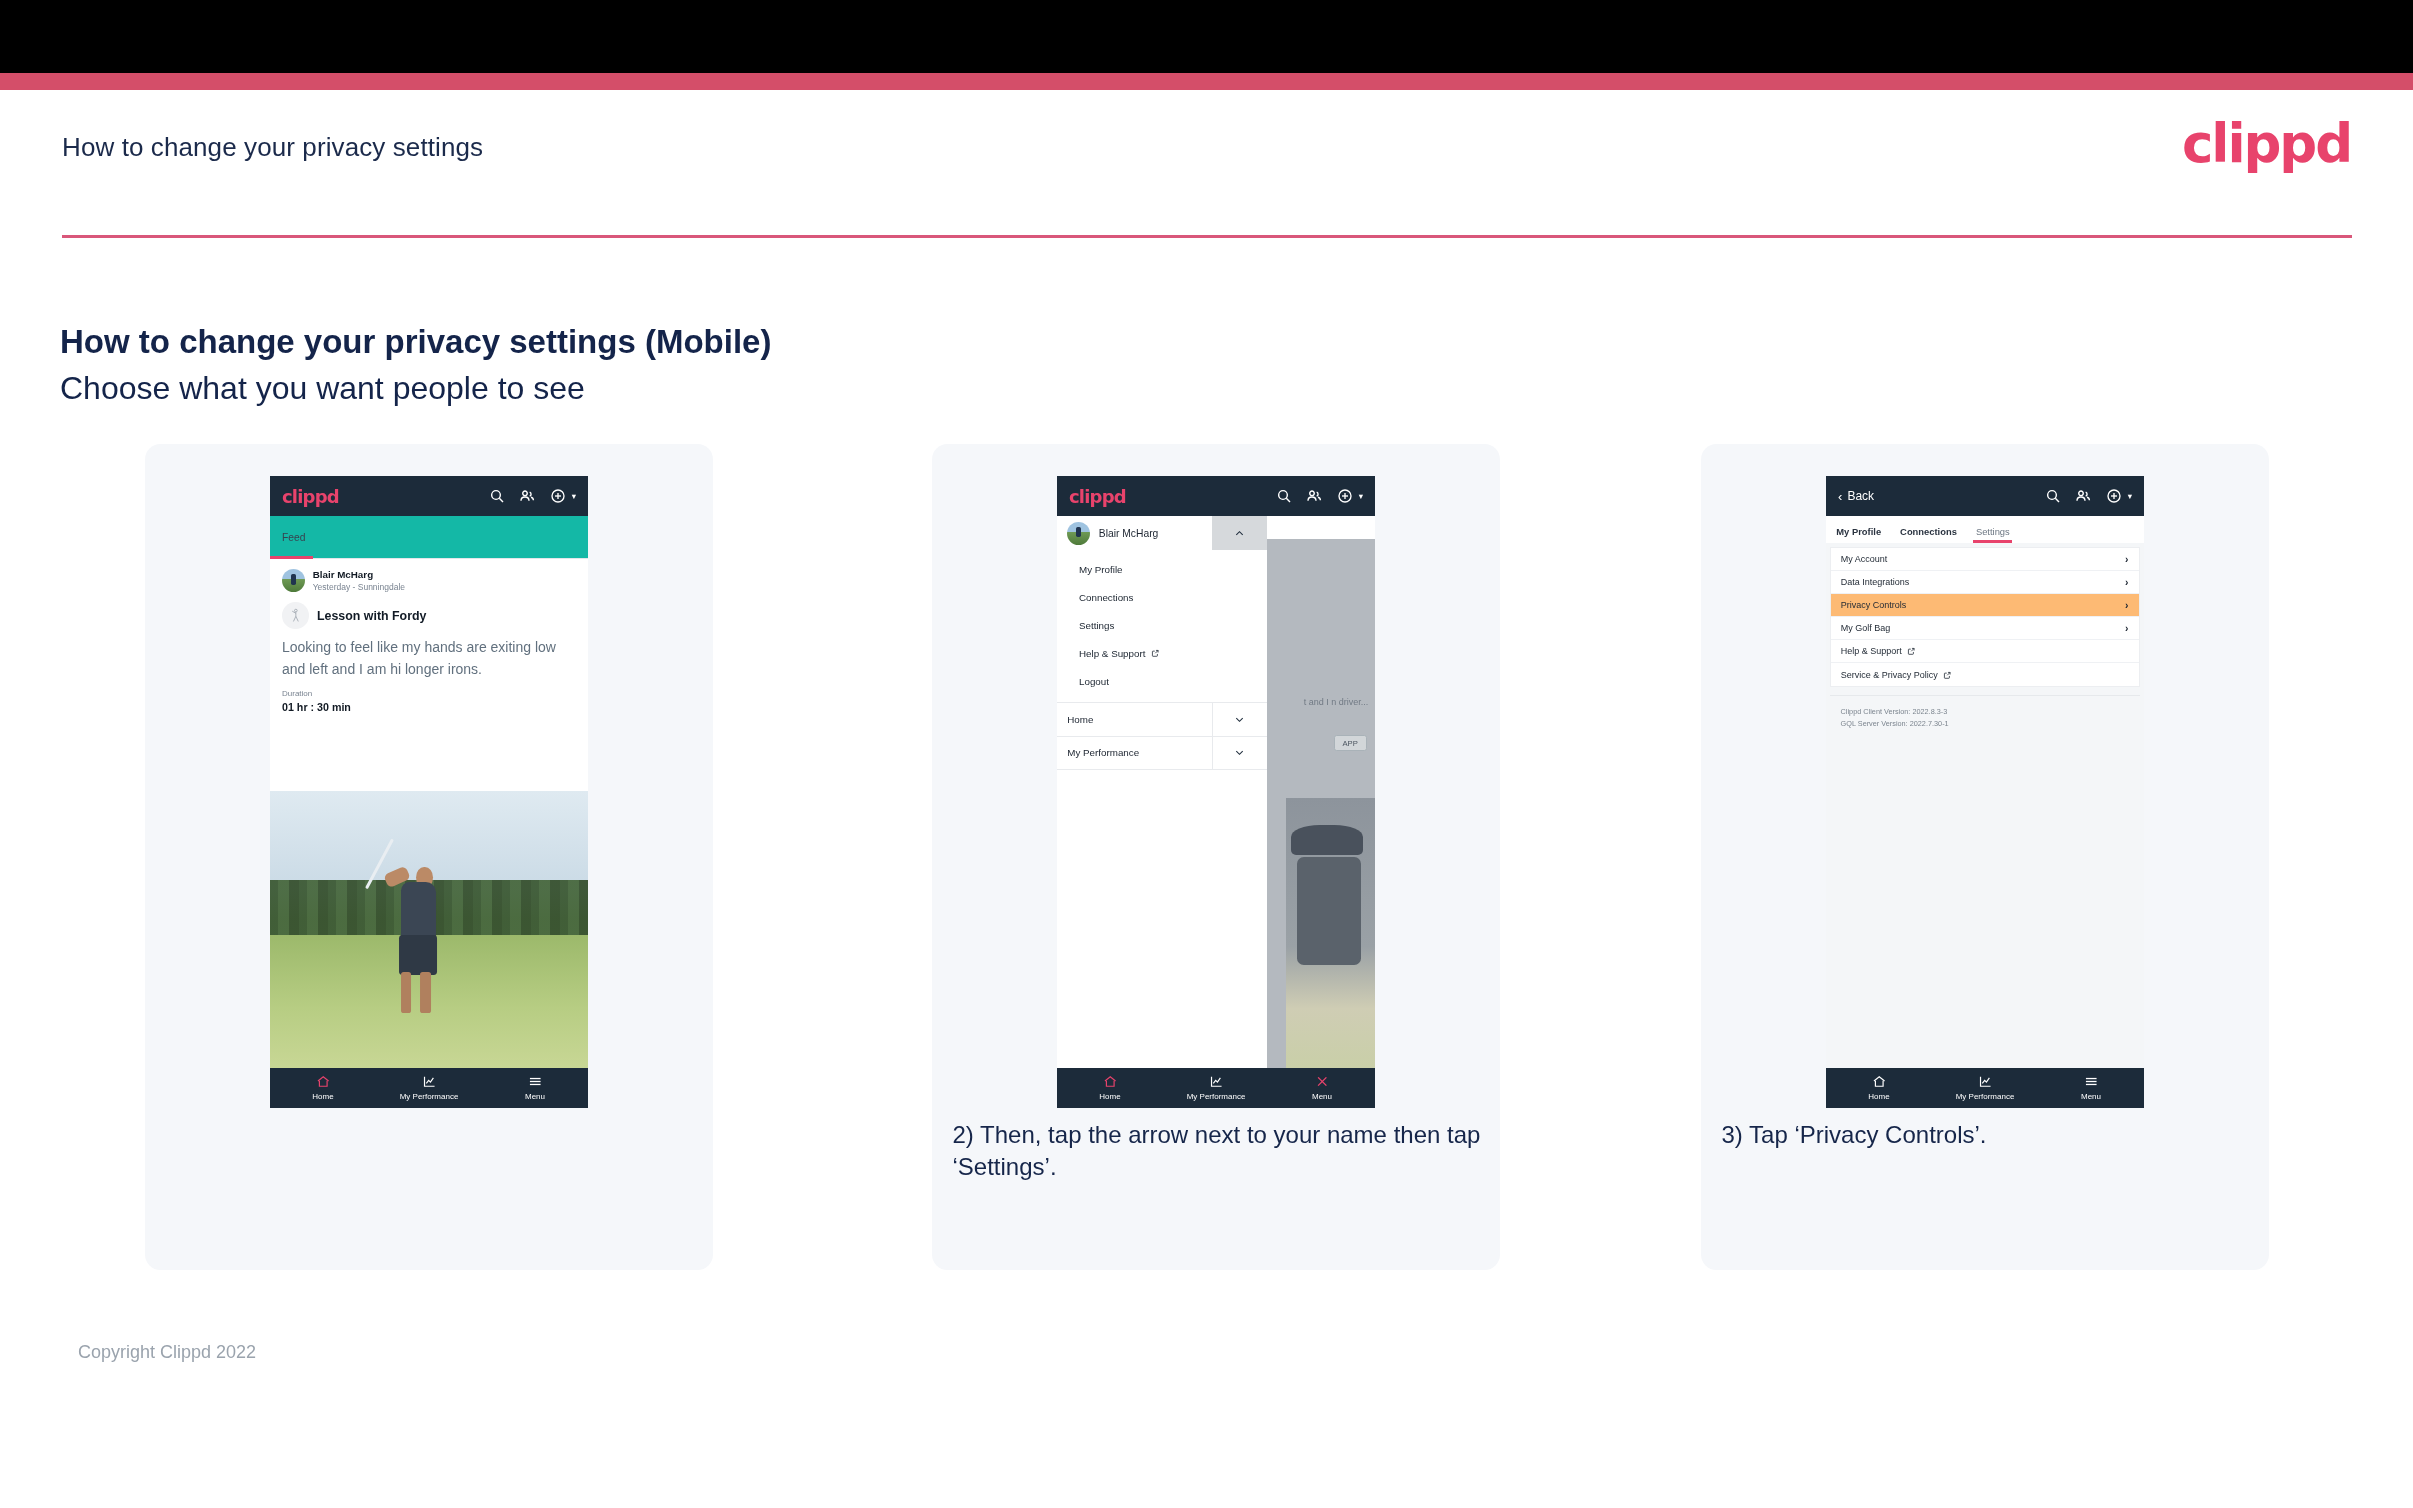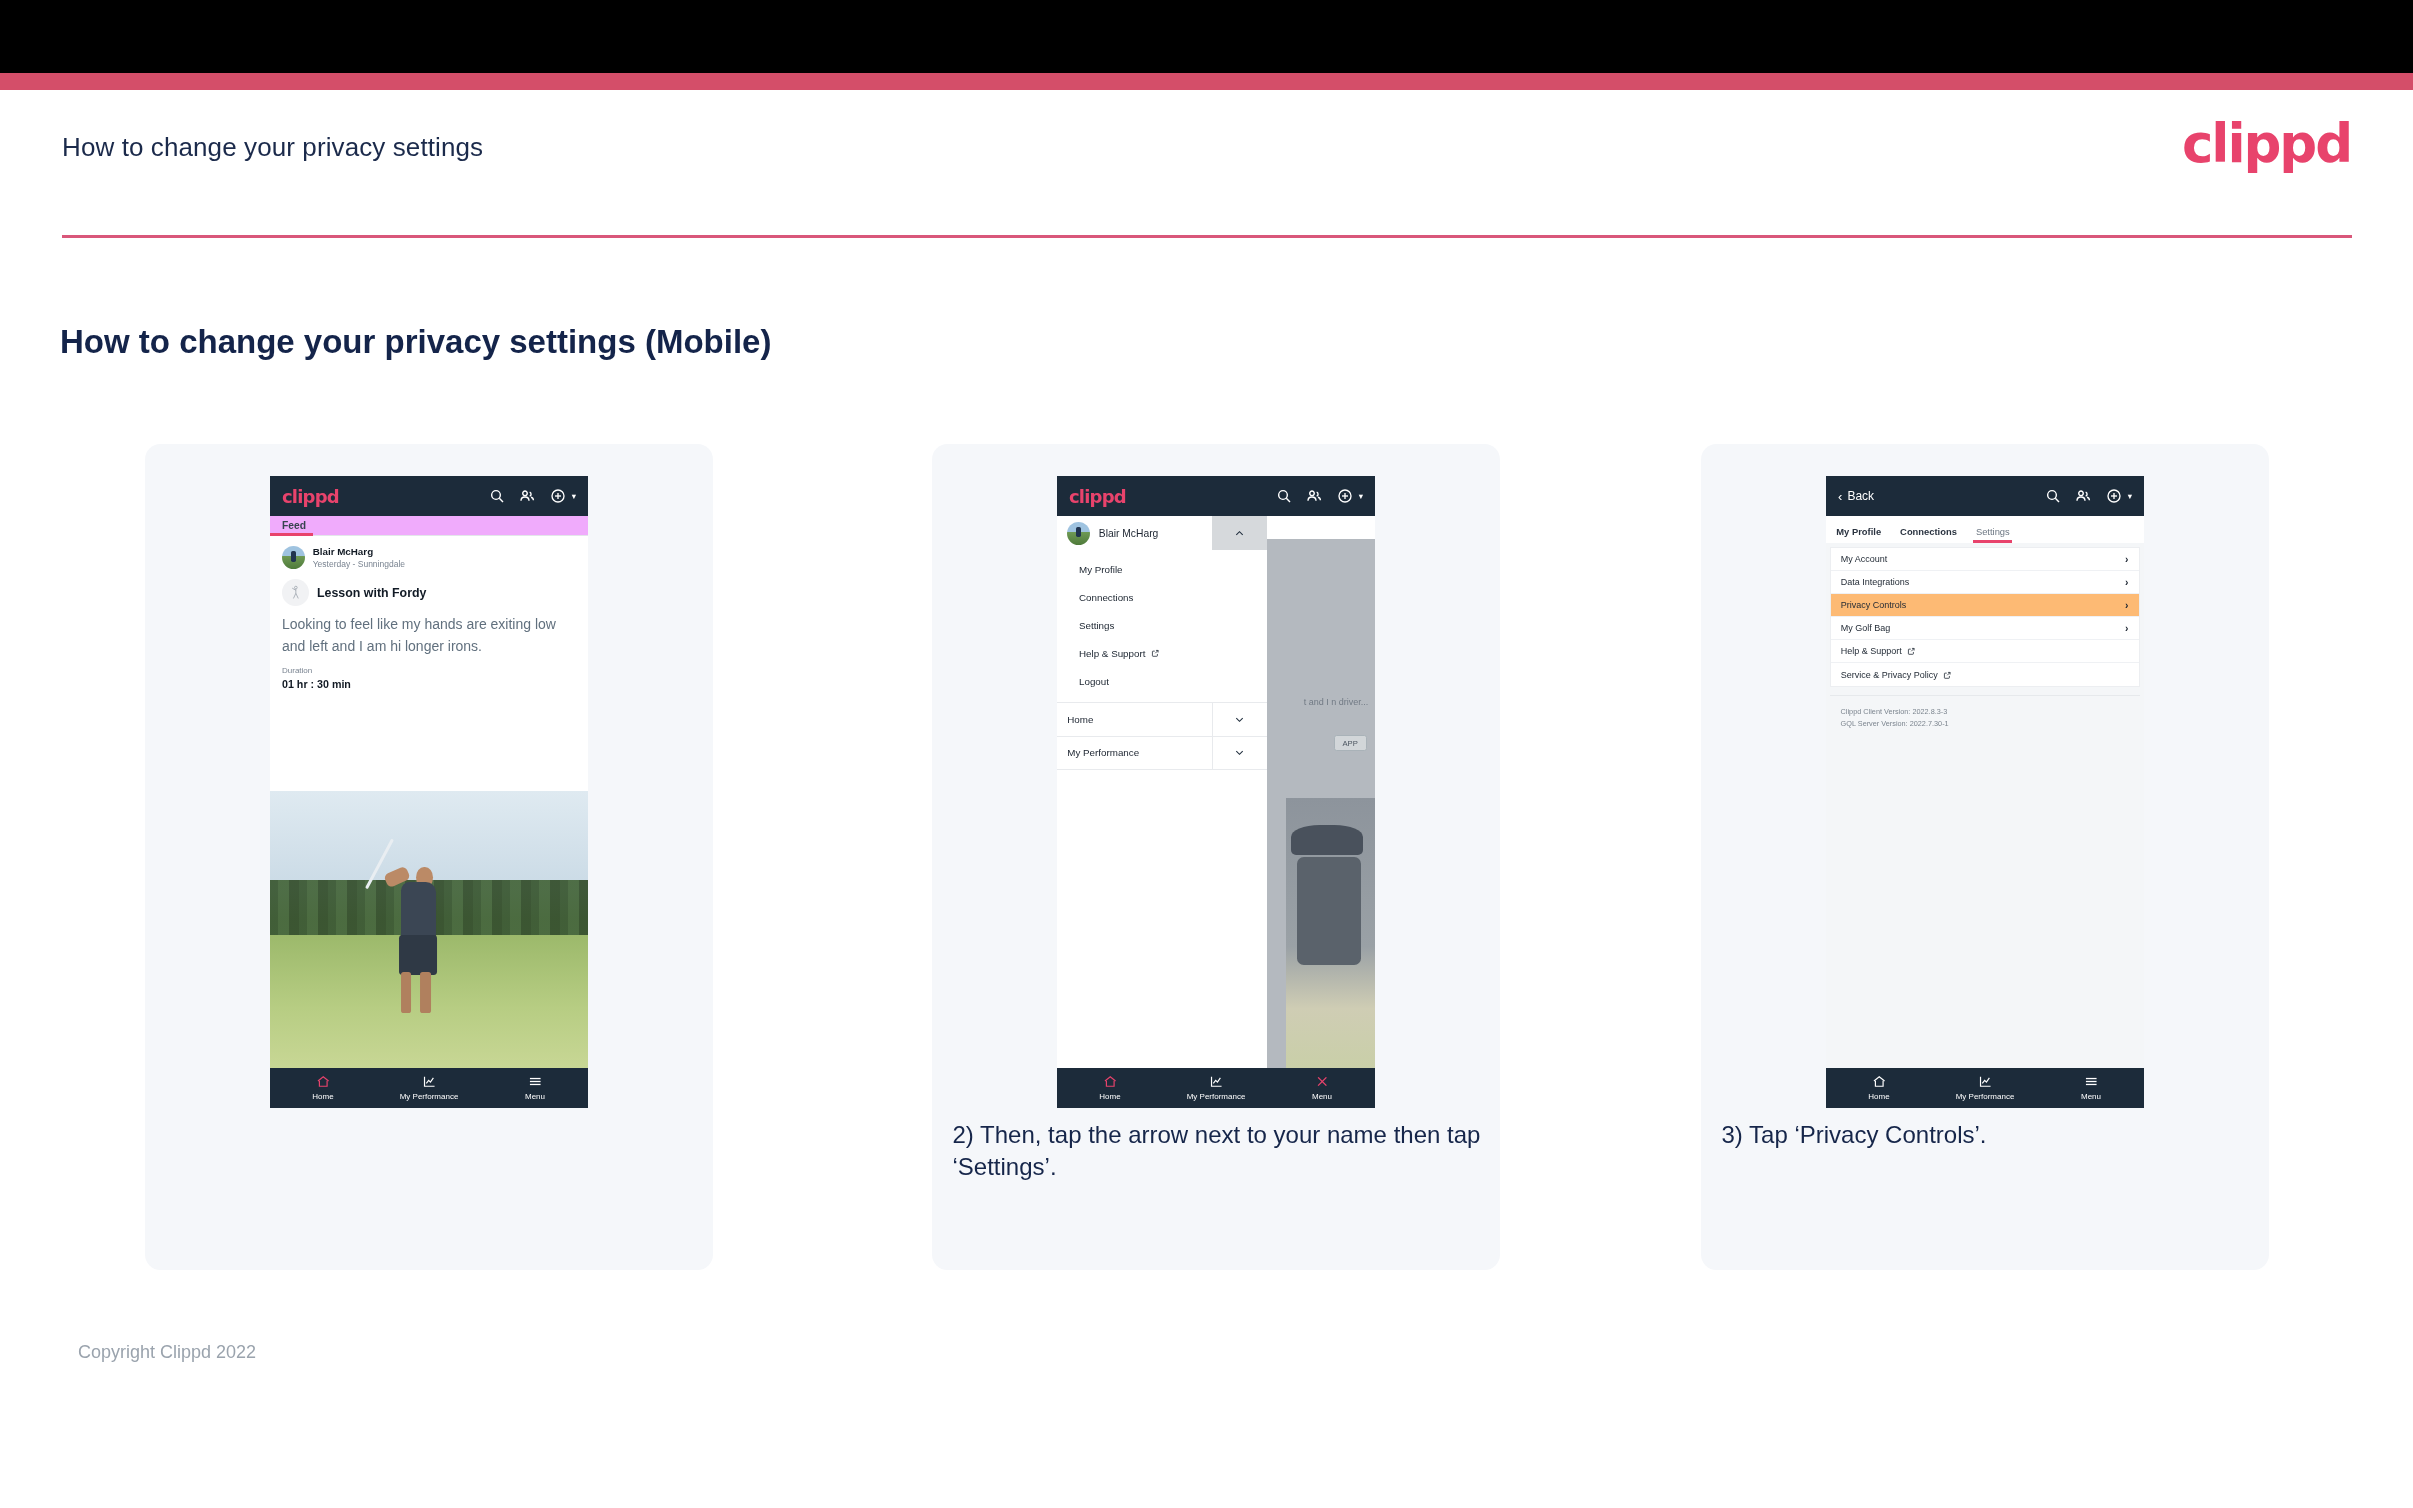--- a/index.html
+++ b/index.html
@@ -62,21 +62,21 @@
   }
   .appbar .back { color: #fff; font-size: 12px; display: flex; align-items: center; gap: 5.1px; }
   .appbar .back .chev { font-size: 13px; line-height: 1; }
   .appbar .spacer { flex: 1; }
   .appbar .icons { display: flex; align-items: center; gap: 14.5px; }
   .ic { width: 16px; height: 16px; display: inline-block; position: relative; }
   .ic svg { display: block; width: 100%; height: 100%; }
   .caret { color: #fff; font-size: 8.5px; margin-left: -8.5px; }
 
   
-  .tabstrip { height: 20px; border-bottom: 0.9px solid #e3e6ea; position: relative; display: flex; align-items: center; padding: 0 12px; background:#f0abfc;font-weight:bold;}
+  .tabstrip { height: 43px; border-bottom: 0.9px solid #e3e6ea; position: relative; display: flex; align-items: center; padding: 0 12px; background:#14b8a6;}
   .tabstrip .tab { font-size: 10.3px; color: #37434f; }
   .tabstrip .underline { position: absolute; left: 0; bottom: -0.9px; width: 43px; height: 2.6px; background: #e8436c; }
 
   
   .post { padding: 9.4px 12px 0 12px; background:#fff; }
   .post-head { display: flex; align-items: center; gap: 7.7px; }
   .avatar {
     width: 23px; height: 23px; border-radius: 50%; flex: none; overflow:hidden;
     background: linear-gradient(180deg,#9fc3e0 0%,#9fc3e0 42%,#6f9a55 43%,#4e7a3a 100%);
     position: relative;
@@ -195,20 +195,21 @@
   <div class="topbar-pink"></div>
 
   <div class="header">
     <div class="header-title">How to change your privacy settings</div>
     <div class="brand-logo">clippd</div>
     <div class="header-rule"></div>
   </div>
 
   <div class="slide-title-wrap">
     <div class="slide-title">How to change your privacy settings (Mobile)</div>
+    <div class="slide-subtitle">Choose what you want people to see</div>
   </div>
 
   <div class="cards">
 
     <div class="card c1">
       <div class="phone">
 
         <div class="appbar">
           <span class="logo">clippd</span>
           <span class="spacer"></span>

